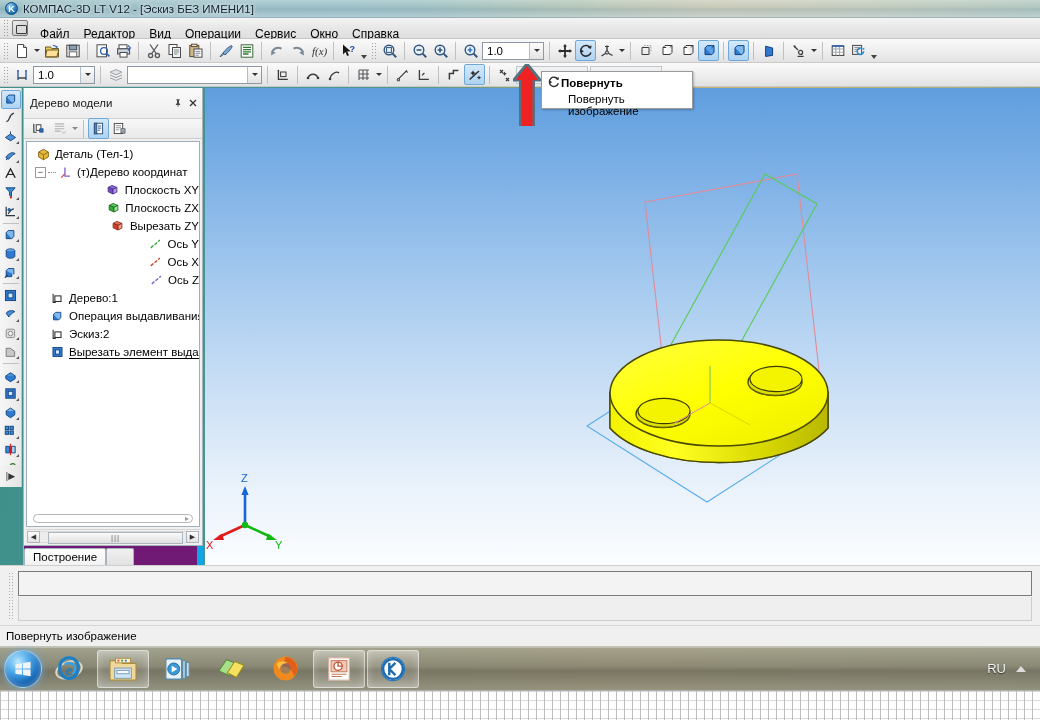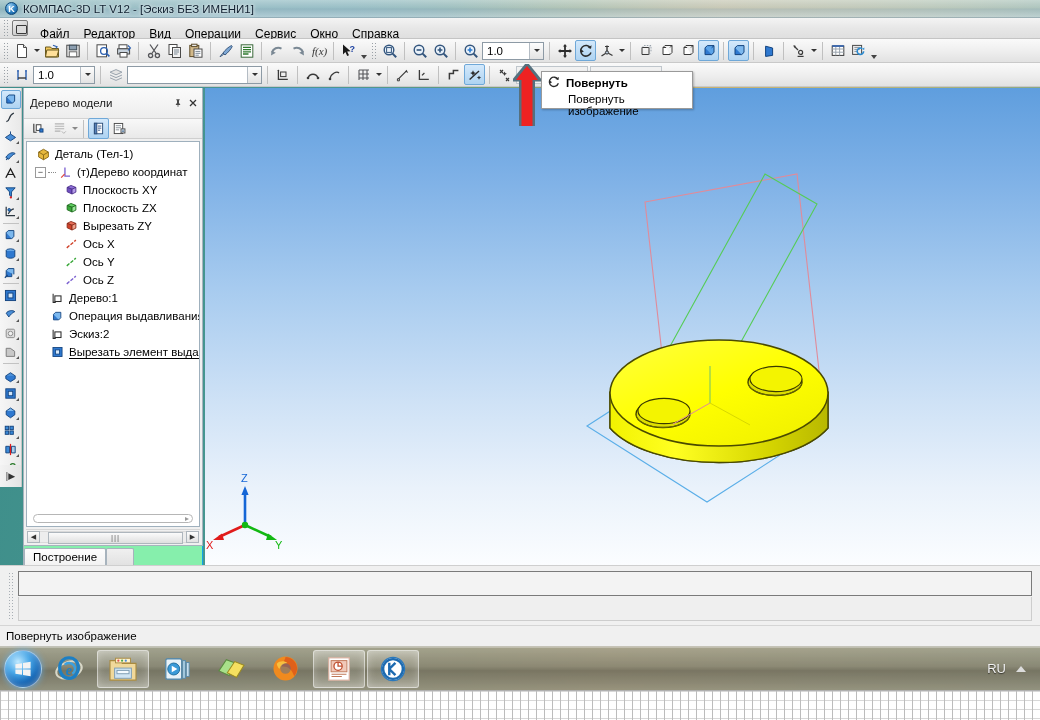--- a/index.html
+++ b/index.html
@@ -144,21 +144,21 @@
     height:20px; background:linear-gradient(to bottom,#f8f8f8,#e9e9e9);
     display:flex;align-items:center; padding-left:4px; border-bottom:1px solid #cfcfcf;
   }
   #tree-body {
     flex:1; margin:2px; background:#fff; border:1px solid #9fb0bd;
     position:relative; overflow:hidden;
   }
   .tree-row { display:flex; align-items:center; height:18px; padding-left:4px; white-space:nowrap;
               font-size:11.5px; color:#000; position:relative;}
   .tree-row .tico { width:16px;height:15px;margin-right:4px; flex:0 0 auto; display:flex;align-items:center;justify-content:center;}
-  .tree-indent-2 { padding-left:36px; }
+  .tree-indent-2 { padding-left:24px;justify-content:flex-end; }
   .tree-indent-1b { padding-left:22px; }
   #tree-hscroll {
     height:14px; background:#f0f0f0; border-top:1px solid #d6d6d6;
     display:flex;align-items:center; padding:0 1px; margin:0 2px 2px 2px;
   }
   .sb-arrow{width:13px;height:12px;background:linear-gradient(to bottom,#fdfdfd,#e2e2e2);
     border:1px solid #aeb6bd;display:flex;align-items:center;justify-content:center;font-size:7px;color:#333;}
   .sb-track{flex:1;height:12px;background:#ededed;border-top:1px solid #dadada;border-bottom:1px solid #dadada;position:relative;}
   .sb-thumb{position:absolute;left:8px;top:0;width:135px;height:12px;
     background:linear-gradient(to bottom,#fbfbfb,#dfdfdf);border:1px solid #aeb6bd;
@@ -166,21 +166,21 @@
   #tree-inner-scroll{
     position:absolute; left:6px; right:6px; bottom:3px; height:9px;
     border:1px solid #b6b6b6; border-radius:5px; background:#fff;
   }
   #tree-inner-scroll::after{content:"";position:absolute;right:3px;top:2px;
     border-top:2.5px solid transparent;border-bottom:2.5px solid transparent;border-left:4px solid #9a9a9a;}
 
   
   #tab-strip {
     position:absolute; left:23px; top:546px; width:180px; height:19px;
-    background:#86efac; border-left:1px solid #a7b3bd;border-right:1px solid #0ea5e9;
+    background:#701a75; border-left:1px solid #a7b3bd;border-right:6px solid #0ea5e9;
     display:flex;align-items:flex-end;
   }
   .tab {
     height:17px; padding:0 8px; font-size:11.5px; color:#000;
     background:linear-gradient(to bottom,#fdfdfd,#f2f2f2);
     border:1px solid #a7b3bd; border-bottom:none; display:flex;align-items:center;
     border-radius:2px 2px 0 0;
   }
   .tab.empty{width:28px;padding:0;background:linear-gradient(to bottom,#f0f0f0,#e2e2e2);}
 
@@ -192,21 +192,21 @@
   }
   #viewport svg { position:absolute; left:0; top:0; }
 
   
   #rotate-tooltip {
     position:absolute; left:541px; top:71px; width:152px; height:38px;
     background:#ffffff; border:1px solid #9a9a9a;
     box-shadow: 1px 1px 2px rgba(0,0,0,.25);
     z-index:60; padding:3px 5px 0 5px;
   }
-  #rotate-tooltip .tt-head { display:flex;align-items:center; gap:5px; font-size:11.5px; font-weight:bold;color:#000;}
+  #rotate-tooltip .tt-head { display:flex;align-items:center; font-size:11.5px; font-weight:bold;color:#000;}
   #rotate-tooltip .tt-sub { font-size:11.5px; color:#000; margin-left:21px; margin-top:2px;}
 
   
   #red-arrow { position:absolute; left:513px; top:64px; width:28px; height:62px; z-index:70; }
 
   
   #lower-area {
     position:absolute; left:0; top:565px; width:1040px; height:60px;
     background:#f0f0f0; border-top:1px solid #cfcfcf;
   }
@@ -918,32 +918,32 @@
               <path d="M3 5v5l5.6 2.6V7.2z" fill="#d0422a" stroke="#8a2a18"></path>
               <path d="M8.6 7.2v5.4L13 10.4V5z" fill="#f0a08a" stroke="#8a2a18"></path>
             </svg>
         </span>
         <span>Вырезать ZY</span>
       </div>
 
       <div class="tree-row tree-indent-2">
         <span class="tico">
           <svg width="15" height="14" viewBox="0 0 16 16">
+              <path d="M2.6 12.4L13 3.6" stroke="#35a635" stroke-width="1.6" stroke-dasharray="4 1.6"></path>
+            </svg>
+        </span>
+        <span>Ось Y</span>
+      </div>
+      <div class="tree-row tree-indent-2">
+        <span class="tico">
+          <svg width="15" height="14" viewBox="0 0 16 16">
               <path d="M2.6 12.4L13 3.6" stroke="#d0422a" stroke-width="1.6" stroke-dasharray="4 1.6"></path>
             </svg>
         </span>
         <span>Ось X</span>
-      </div>
-      <div class="tree-row tree-indent-2">
-        <span class="tico">
-          <svg width="15" height="14" viewBox="0 0 16 16">
-              <path d="M2.6 12.4L13 3.6" stroke="#35a635" stroke-width="1.6" stroke-dasharray="4 1.6"></path>
-            </svg>
-        </span>
-        <span>Ось Y</span>
       </div>
       <div class="tree-row tree-indent-2">
         <span class="tico">
           <svg width="15" height="14" viewBox="0 0 16 16">
               <path d="M2.6 12.4L13 3.6" stroke="#7a5fd0" stroke-width="1.6" stroke-dasharray="4 1.6"></path>
             </svg>
         </span>
         <span>Ось Z</span>
       </div>
 

